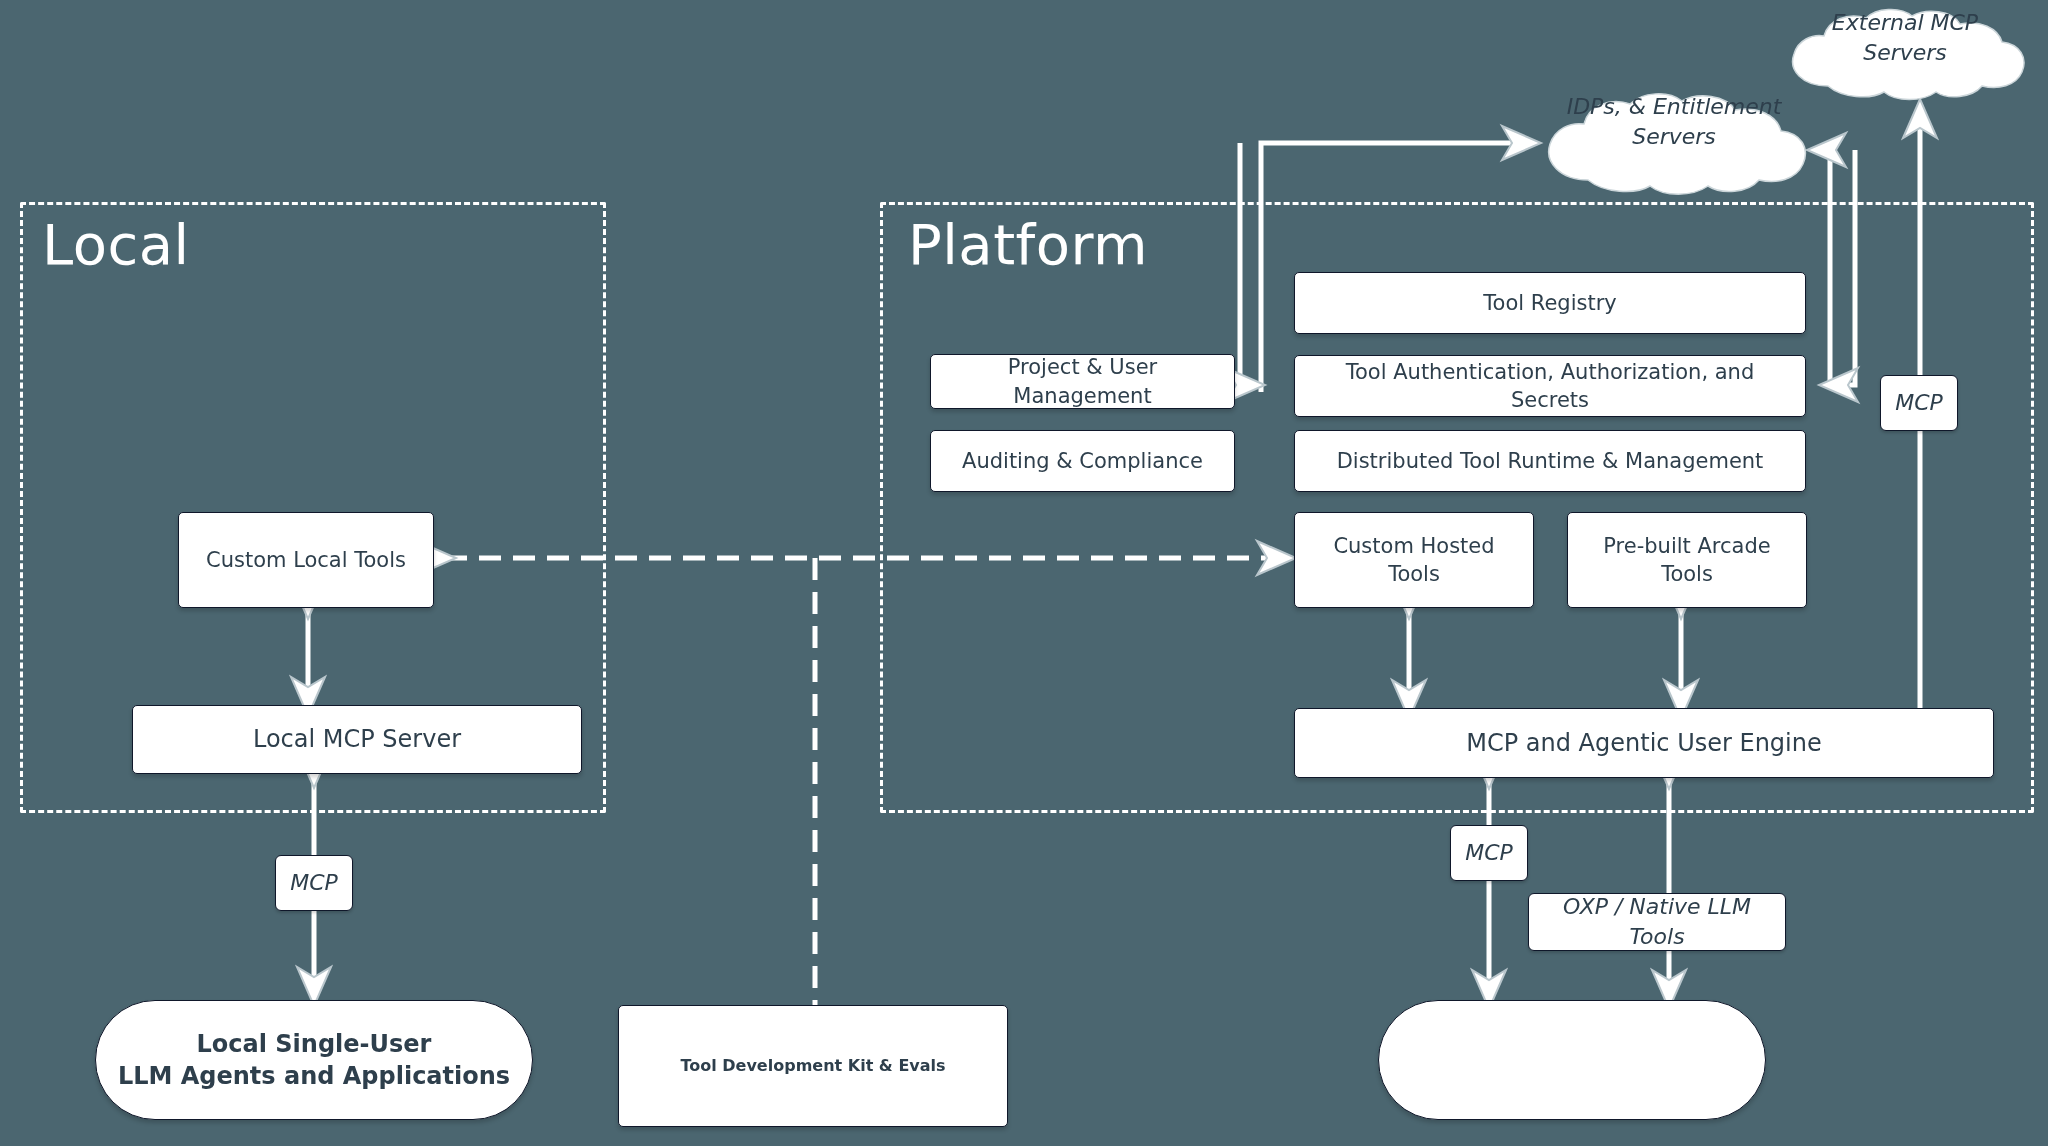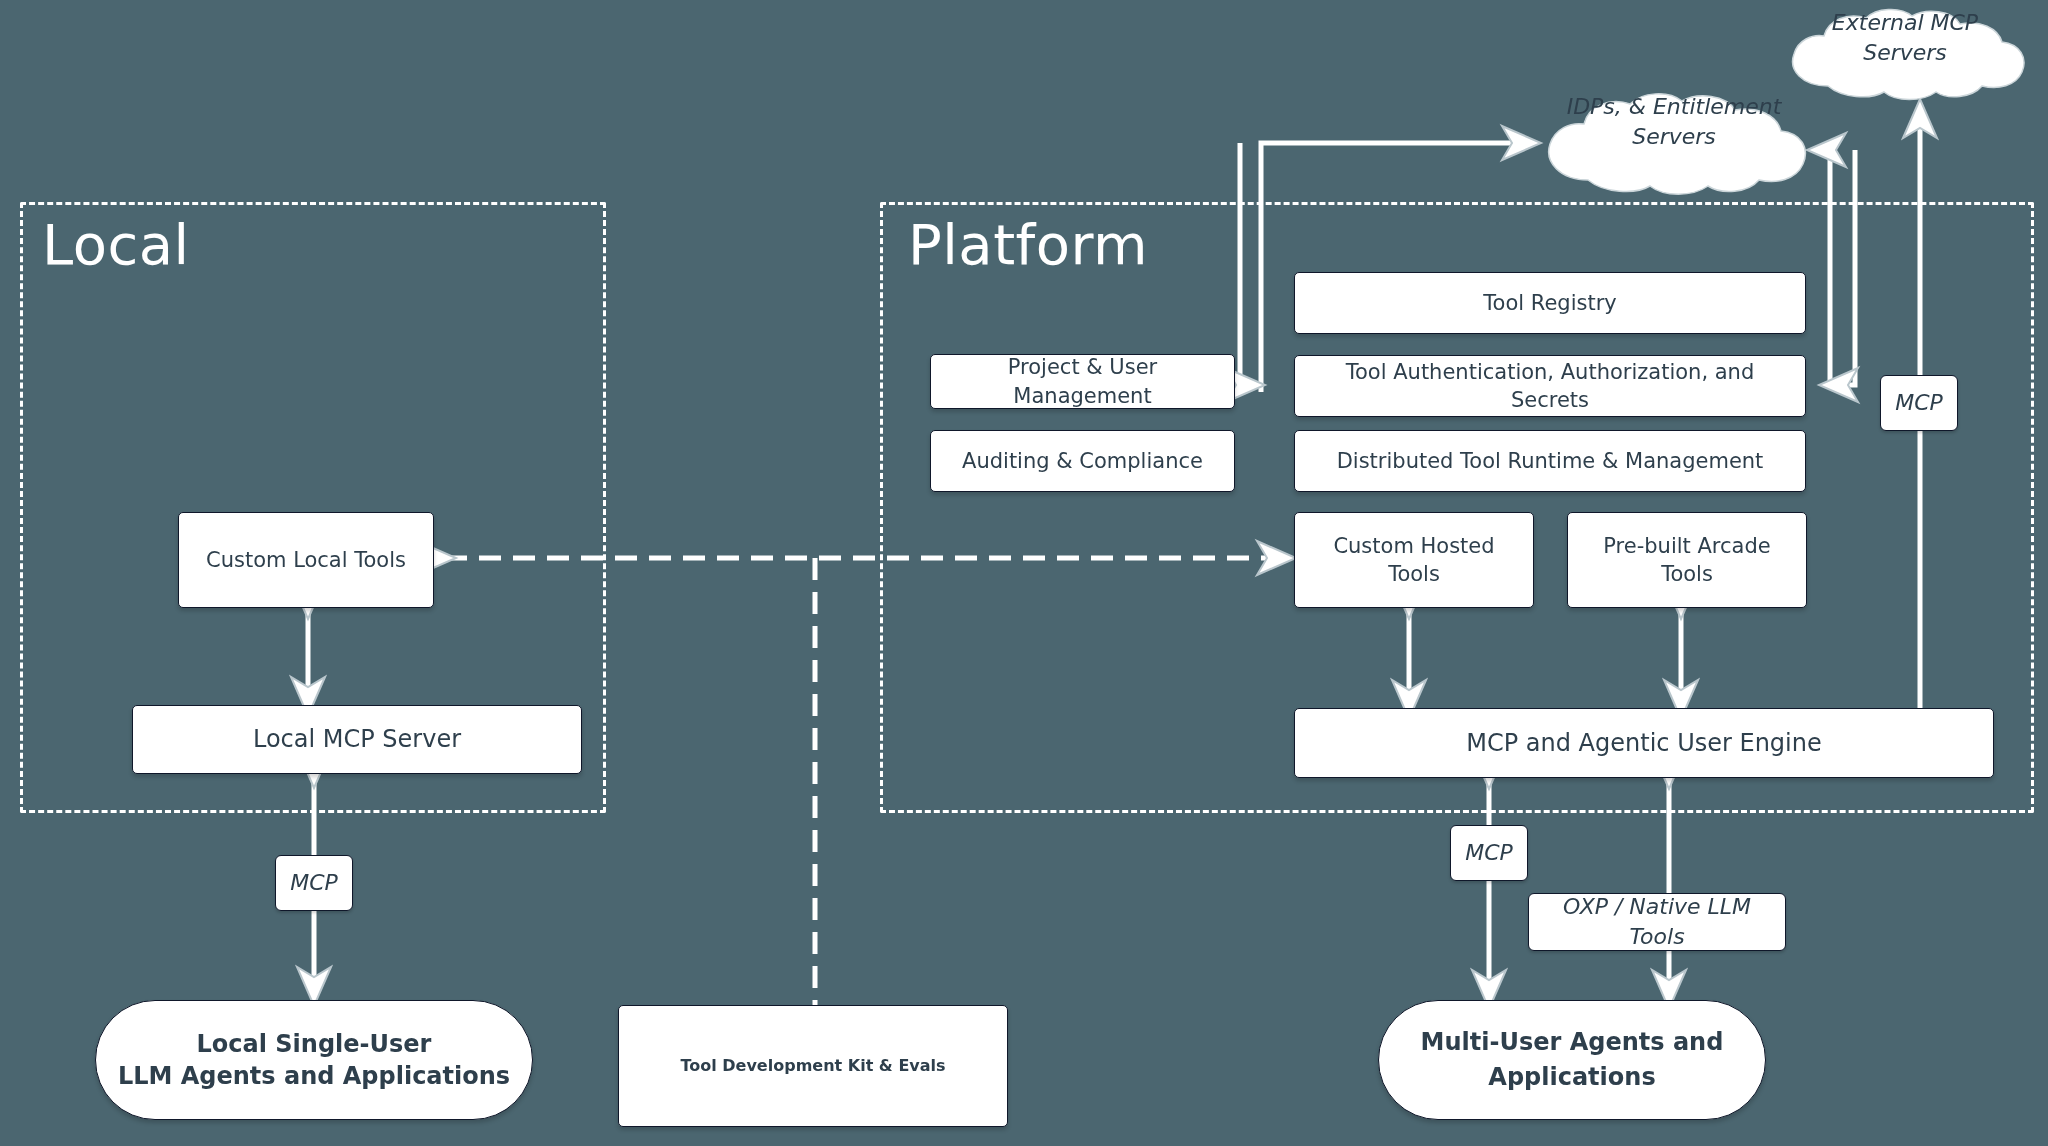--- a/index.html
+++ b/index.html
@@ -165,19 +165,14 @@
   <div class="node" style="left:1294px;top:708px;width:700px;height:70px;font-size:24px;">MCP and Agentic User Engine</div>
 
   <div class="node tag" style="left:1880px;top:375px;width:78px;height:56px;">MCP</div>
 
   <div class="node tag" style="left:1450px;top:825px;width:78px;height:56px;">MCP</div>
 
   <div class="node tag" style="left:1528px;top:893px;width:258px;height:58px;">OXP / Native LLM Tools</div>
 
   <div class="node pill" style="left:1378px;top:1000px;width:388px;height:120px;flex-direction:column;"></div>
 
-  <div style="position:absolute;left:1378px;top:1000px;width:388px;height:120px;display:flex;flex-direction:column;
-              align-items:center;justify-content:center;color:#2e3f4c;font-weight:bold;font-size:24px;line-height:1.45;">
-    <span>Multi-User Agents and</span>
-    <span>Applications</span>
-  </div>
 
 </div>
 
 </body></html>

